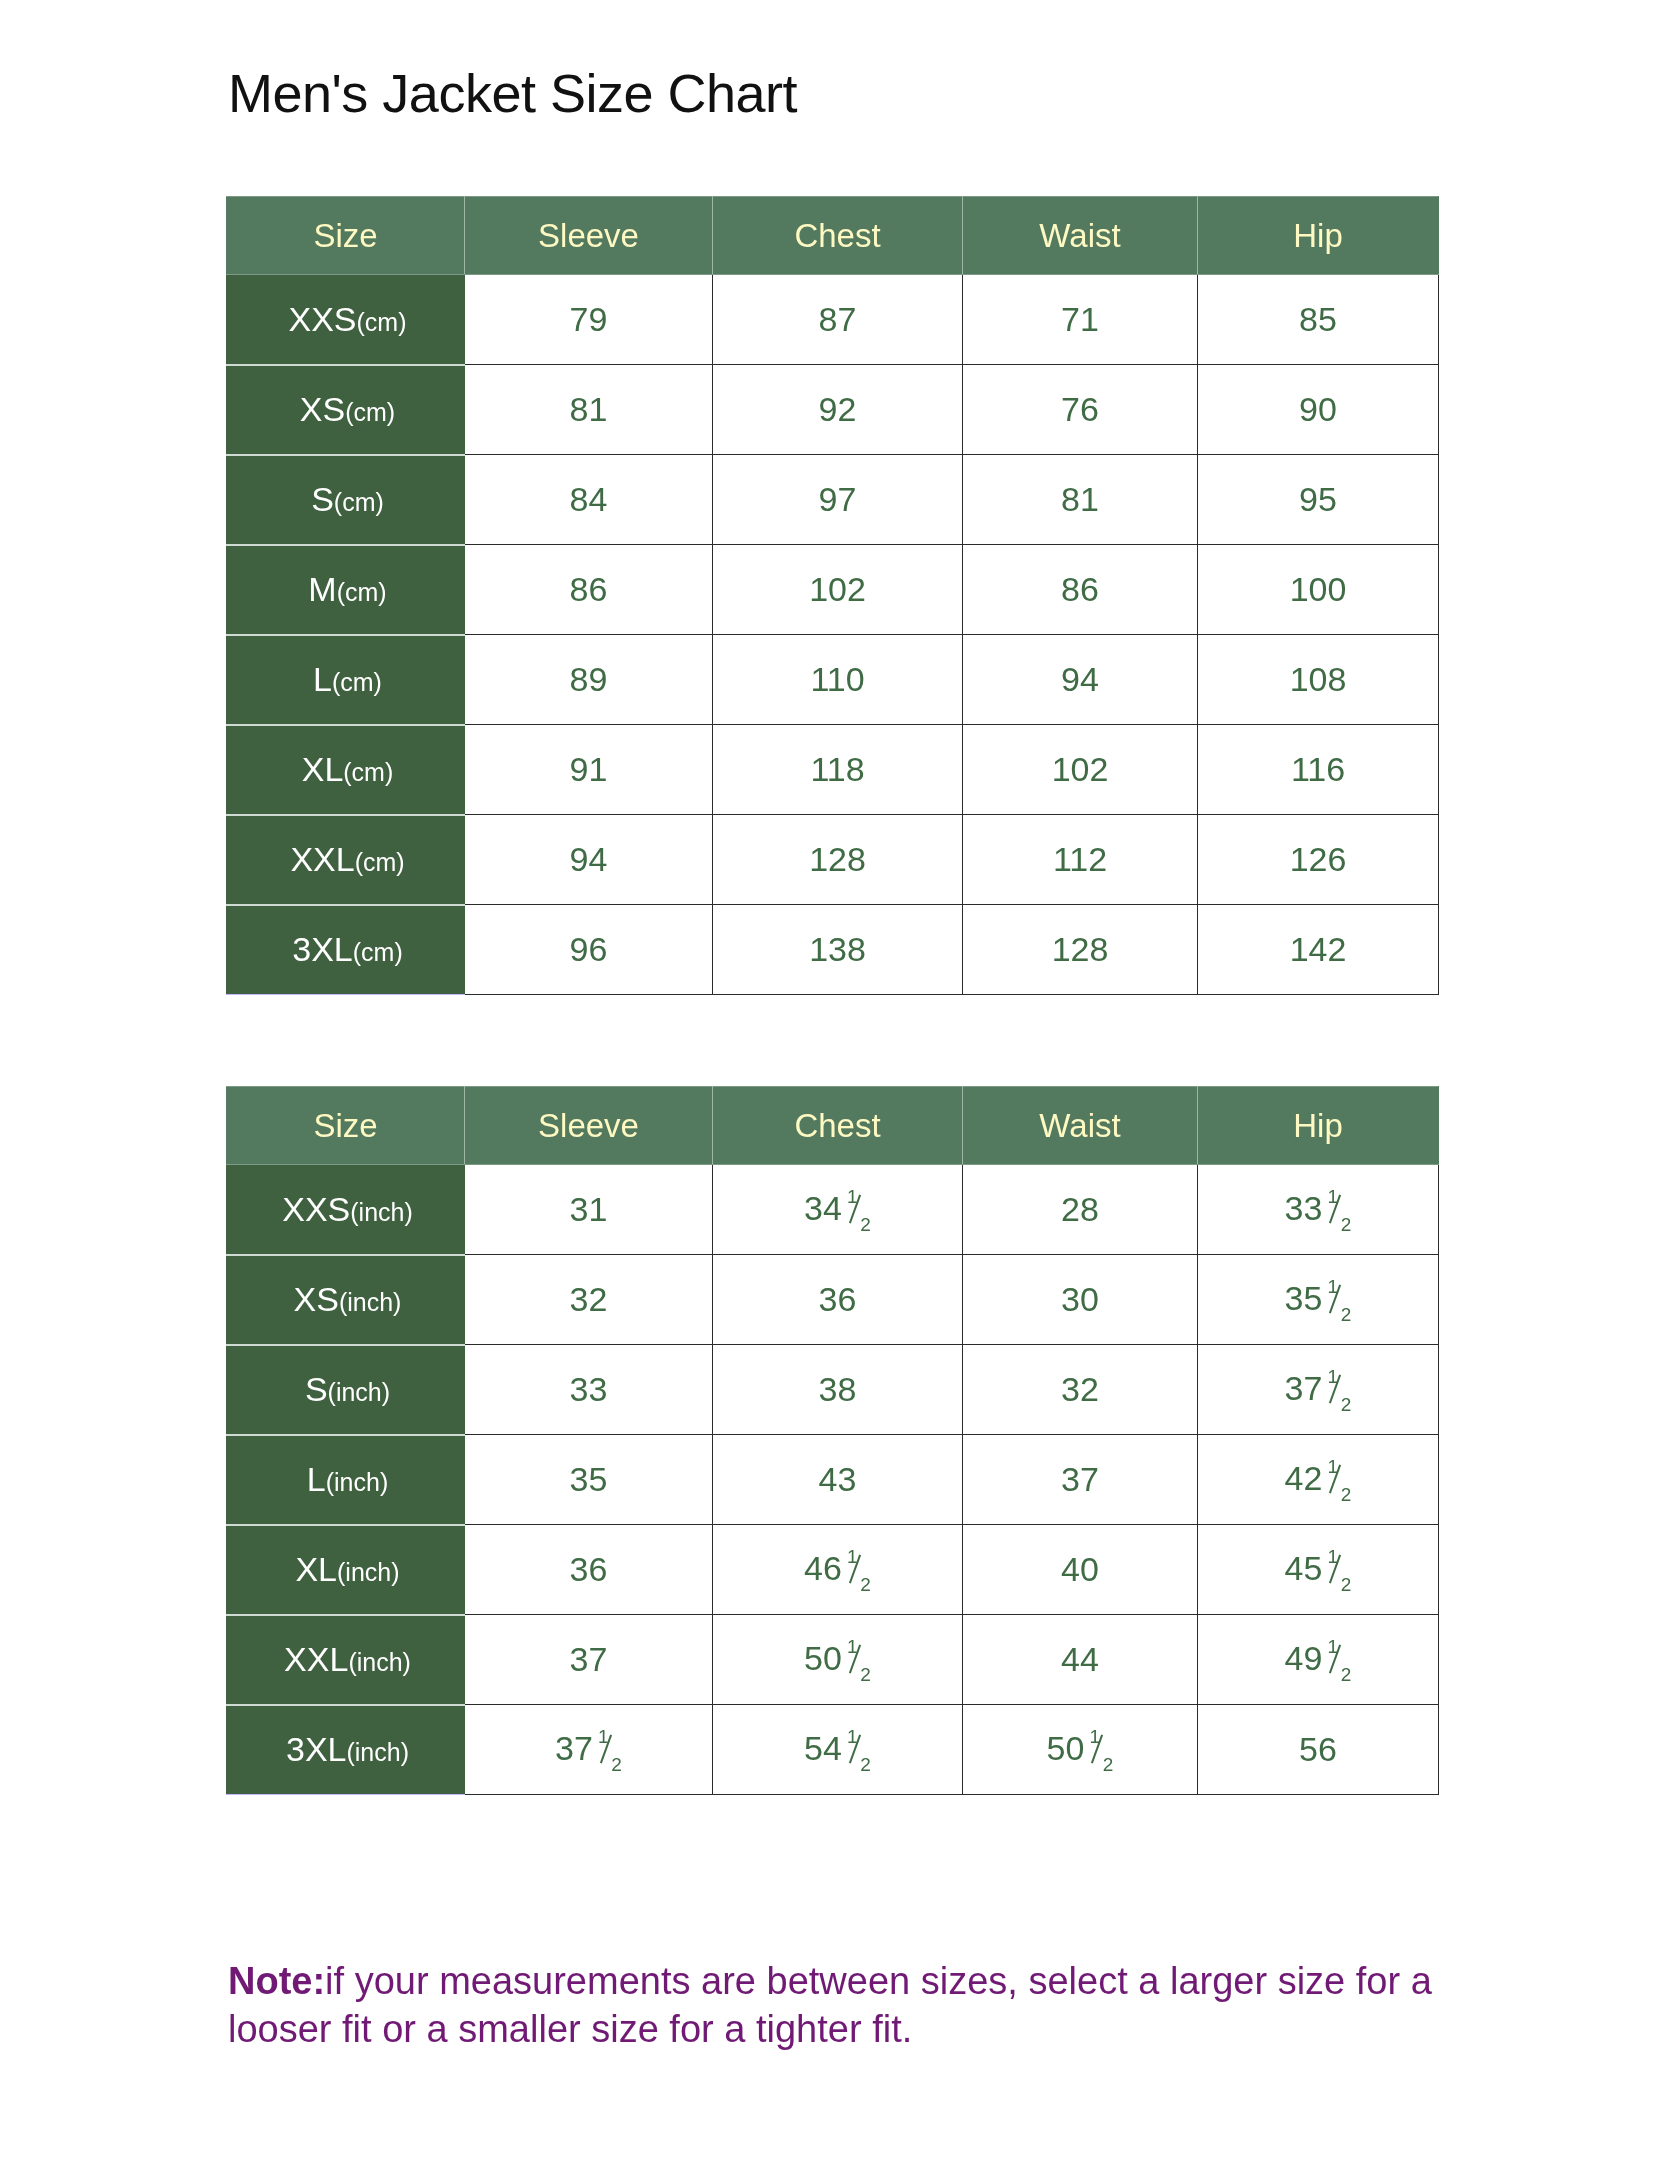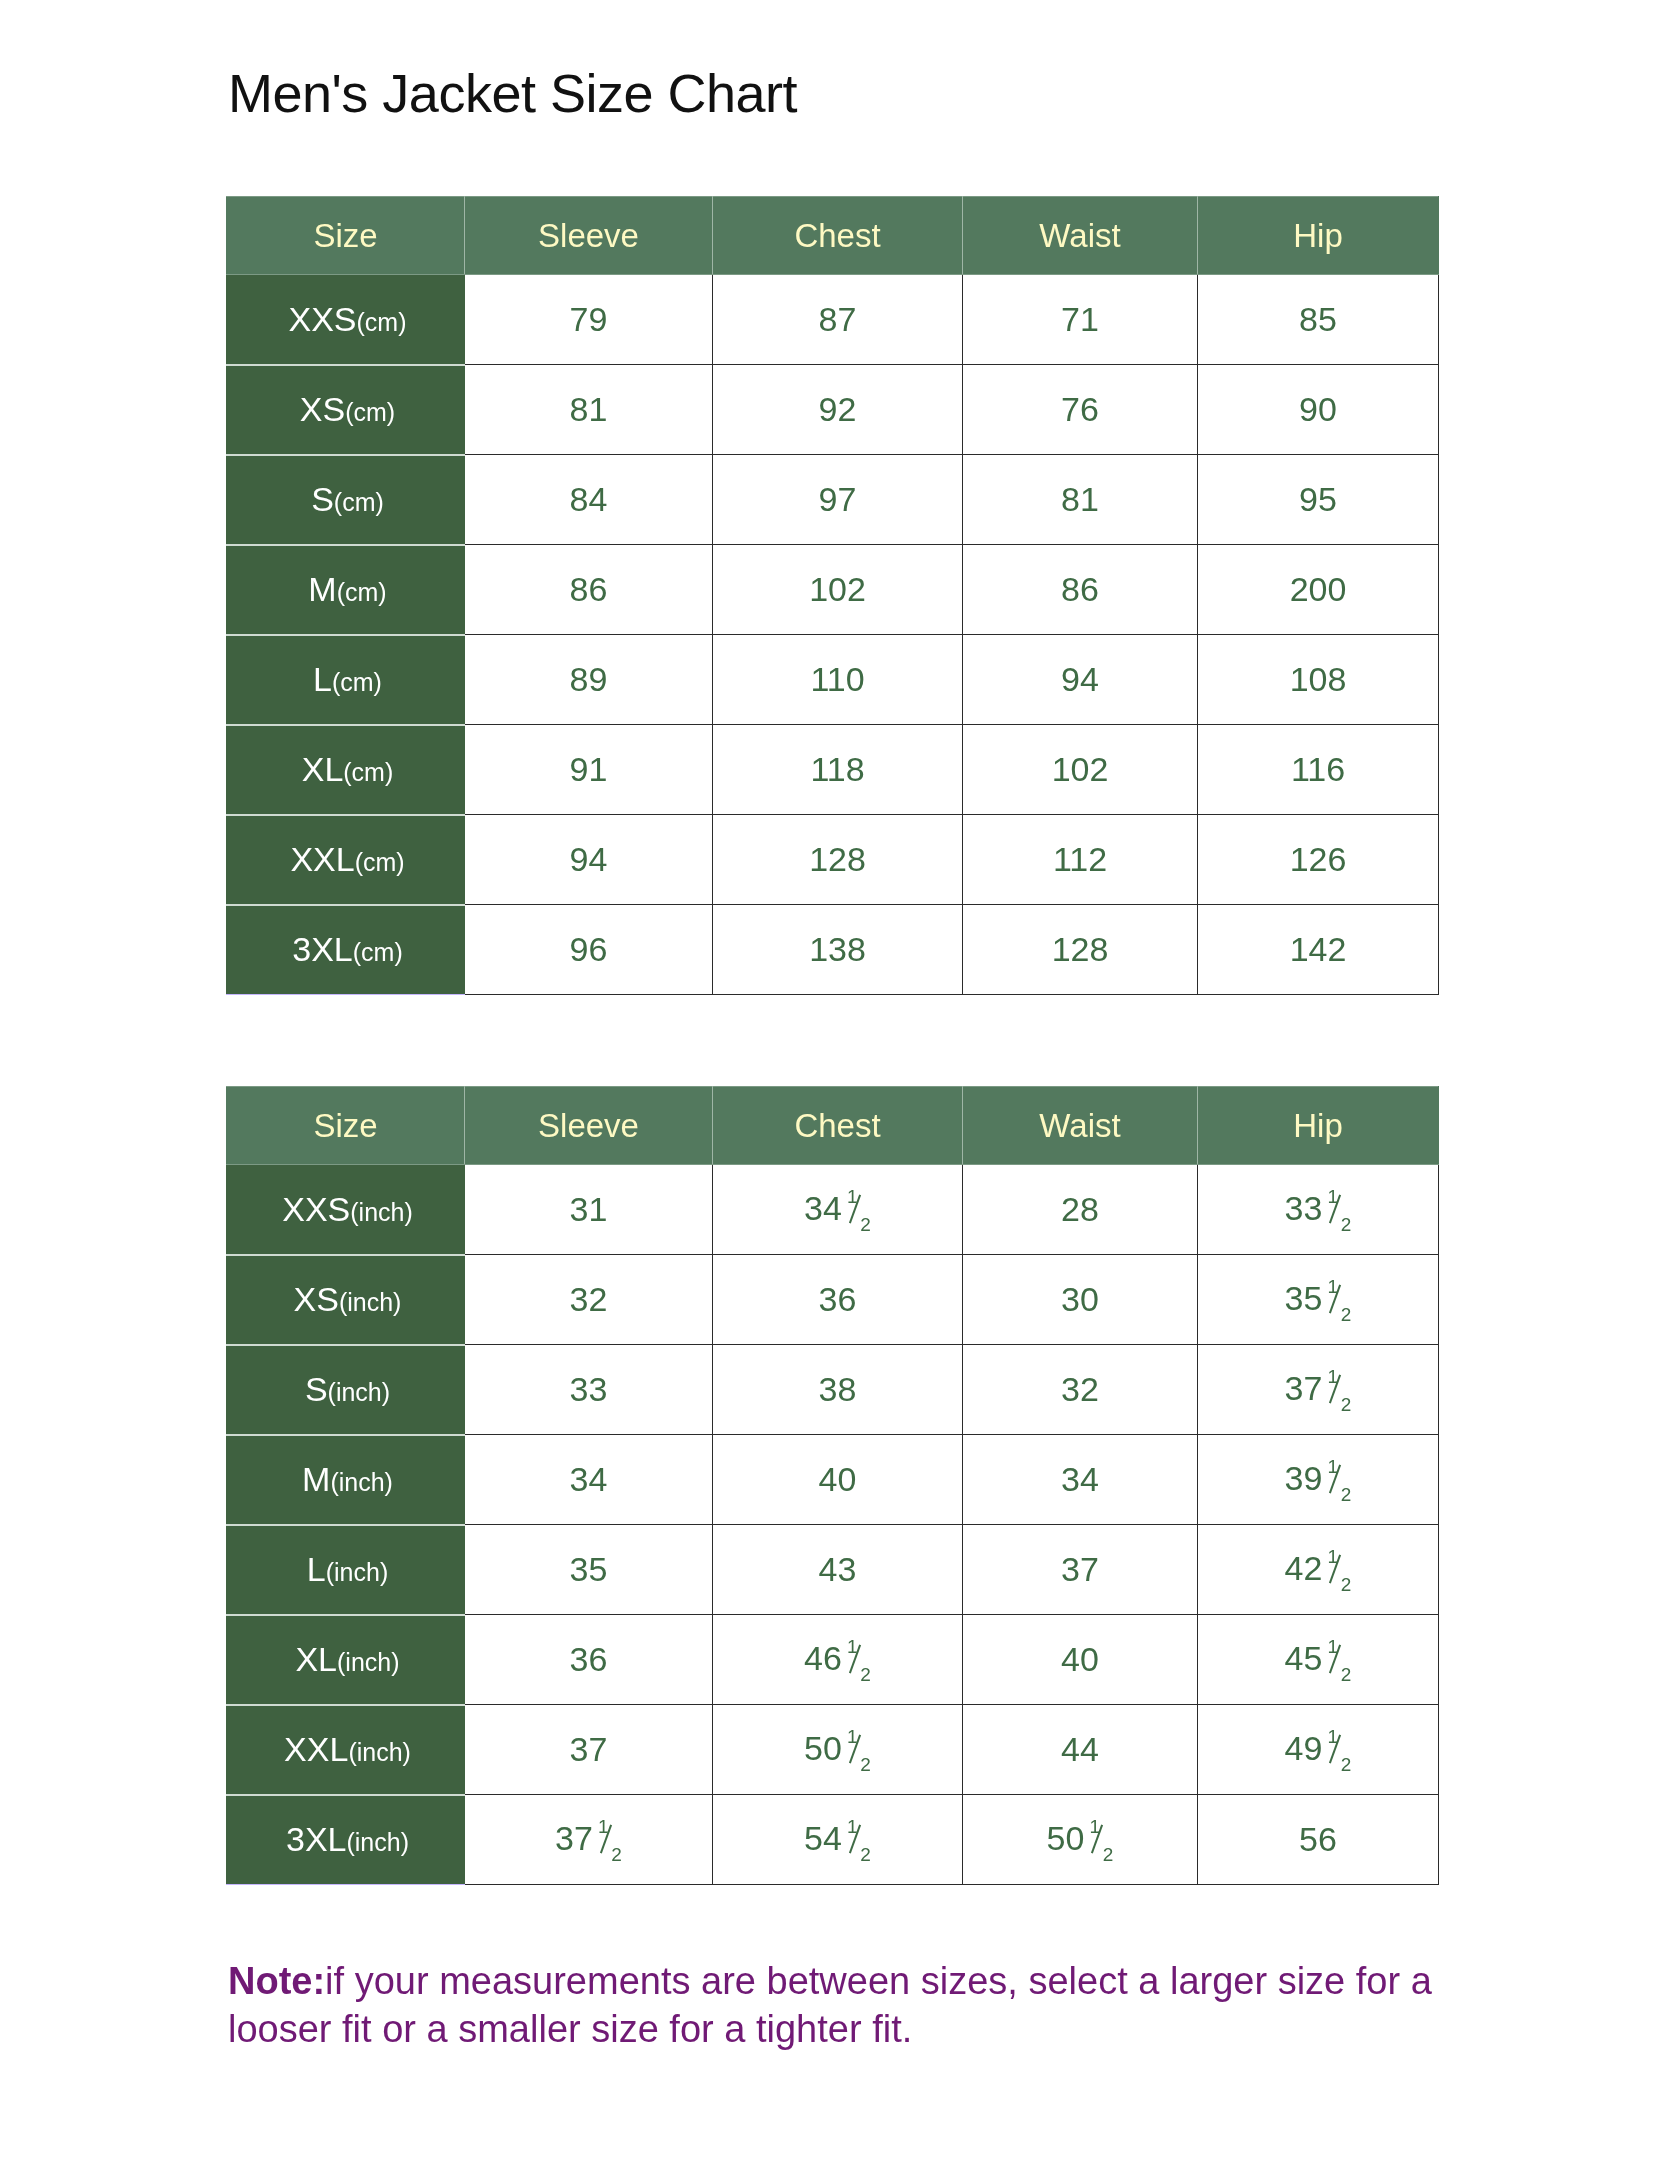--- a/index.html
+++ b/index.html
@@ -167,21 +167,21 @@
           <td><span>84</span></td>
           <td><span>97</span></td>
           <td><span>81</span></td>
           <td><span>95</span></td>
         </tr>
         <tr>
           <td class="size-cell">M<span class="unit">(cm)</span></td>
           <td><span>86</span></td>
           <td><span>102</span></td>
           <td><span>86</span></td>
-          <td><span>200</span></td>
+          <td><span>100</span></td>
         </tr>
         <tr>
           <td class="size-cell">L<span class="unit">(cm)</span></td>
           <td><span>89</span></td>
           <td><span>110</span></td>
           <td><span>94</span></td>
           <td><span>108</span></td>
         </tr>
         <tr>
           <td class="size-cell">XL<span class="unit">(cm)</span></td>
@@ -240,27 +240,20 @@
           <td><span>35<span class="frac"><span class="num">1</span><span class="bar"></span><span class="den">2</span></span></span></td>
         </tr>
         <tr>
           <td class="size-cell">S<span class="unit">(inch)</span></td>
           <td><span>33</span></td>
           <td><span>38</span></td>
           <td><span>32</span></td>
           <td><span>37<span class="frac"><span class="num">1</span><span class="bar"></span><span class="den">2</span></span></span></td>
         </tr>
         <tr>
-          <td class="size-cell">M<span class="unit">(inch)</span></td>
-          <td><span>34</span></td>
-          <td><span>40</span></td>
-          <td><span>34</span></td>
-          <td><span>39<span class="frac"><span class="num">1</span><span class="bar"></span><span class="den">2</span></span></span></td>
-        </tr>
-        <tr>
           <td class="size-cell">L<span class="unit">(inch)</span></td>
           <td><span>35</span></td>
           <td><span>43</span></td>
           <td><span>37</span></td>
           <td><span>42<span class="frac"><span class="num">1</span><span class="bar"></span><span class="den">2</span></span></span></td>
         </tr>
         <tr>
           <td class="size-cell">XL<span class="unit">(inch)</span></td>
           <td><span>36</span></td>
           <td><span>46<span class="frac"><span class="num">1</span><span class="bar"></span><span class="den">2</span></span></span></td>

